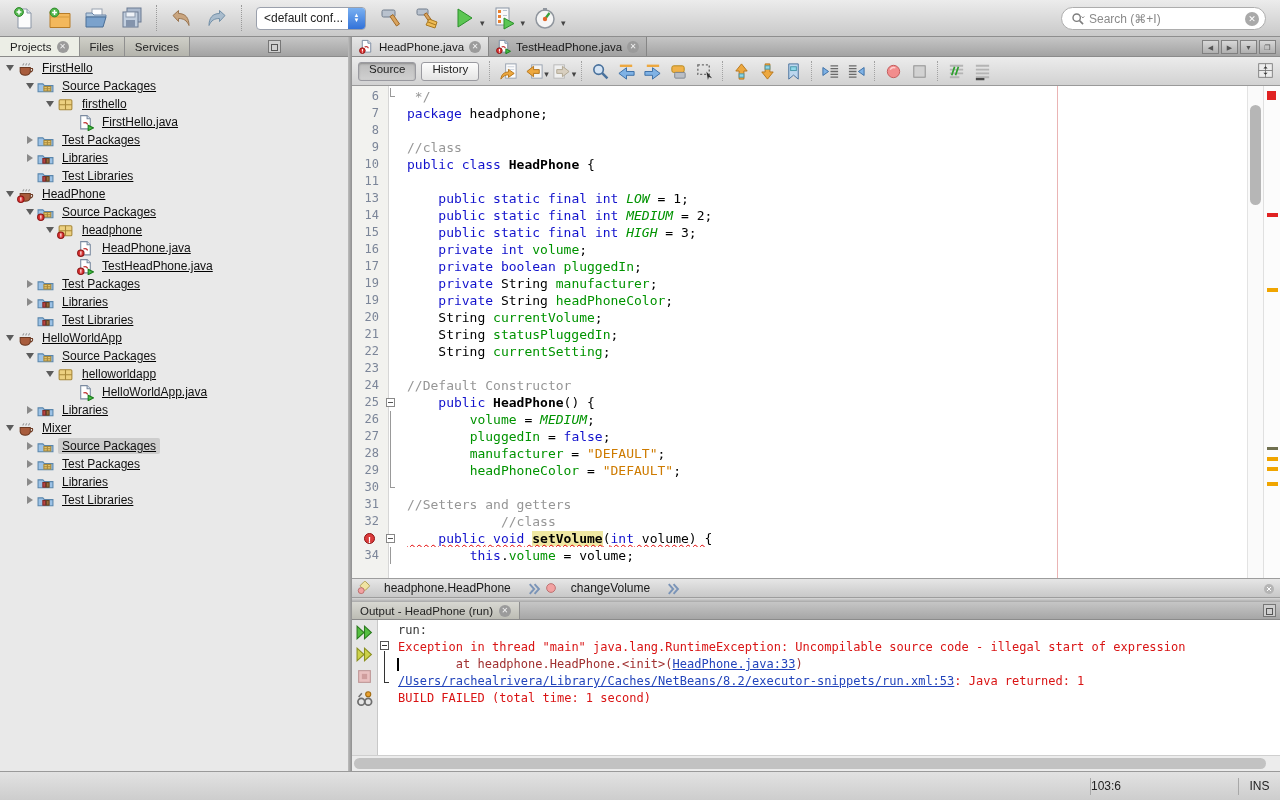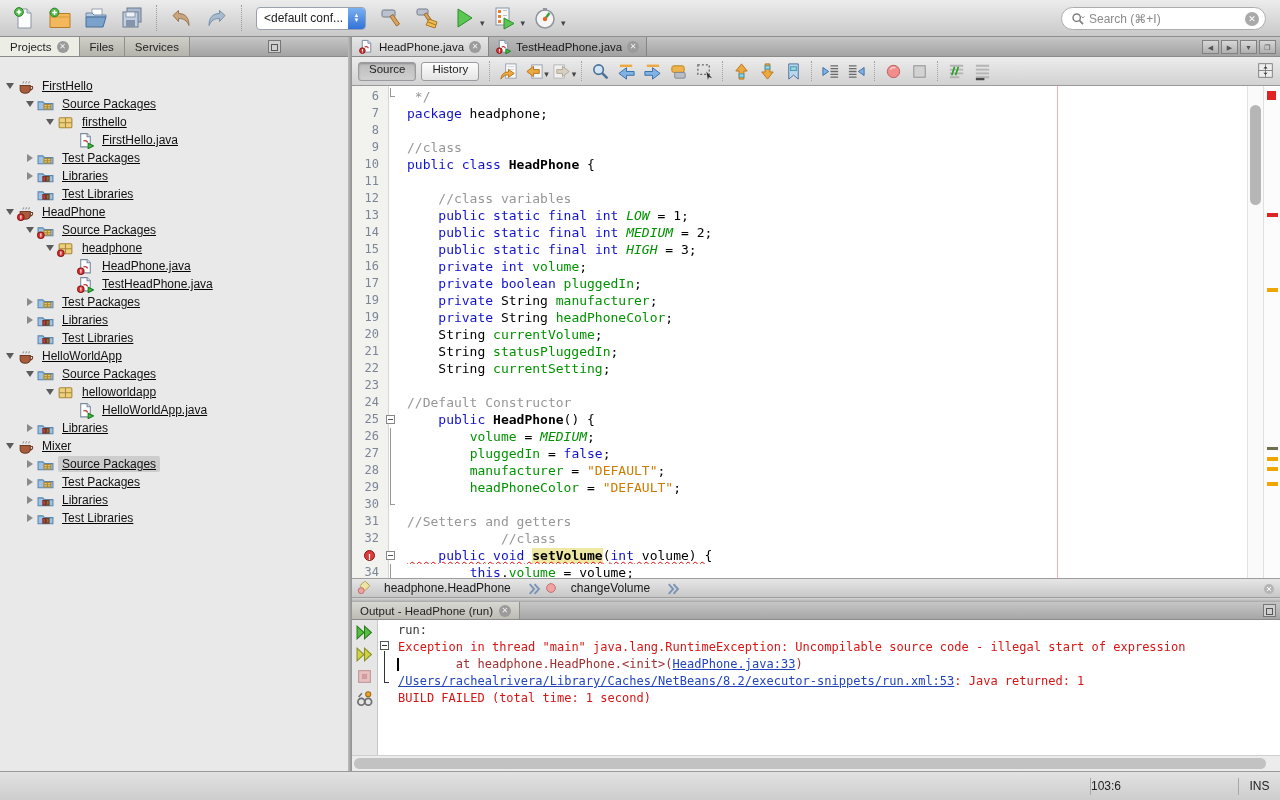--- a/index.html
+++ b/index.html
@@ -16,21 +16,21 @@
   .config-select .cfg-label { flex:1; font-size:12px; color:#222; padding-left:7px; white-space:nowrap; overflow:hidden; }
   .config-select .cfg-arrows { width:17px; height:23px; background:linear-gradient(#7db3f2,#2f6fd8); display:flex; flex-direction:column; align-items:center; justify-content:center; color:#fff; font-size:6px; line-height:5px; }
   .search-box { position:absolute; right:14px; top:7px; width:205px; height:23px; background:#fff; border:1px solid #adadad; border-radius:12px; display:flex; align-items:center; padding:0 6px 0 9px; }
   .search-box .mag { width:14px; height:14px; margin-right:4px; }
   .search-box input { border:none; outline:none; flex:1; font-size:12px; color:#333; font-family:"Liberation Sans",sans-serif; background:transparent; }
   .search-box input::placeholder { color:#8a8a8a; }
   .clear-btn { width:14px; height:14px; border-radius:50%; background:#a9a9a9; color:#fff; font-size:9px; line-height:14px; text-align:center; }
 
   
   .content { position:absolute; top:37px; left:0; right:0; bottom:29px; display:flex; }
-  .left-panel { width:348px; display:flex; flex-direction:column; background:#e9e9e9;gap:18px; }
+  .left-panel { width:348px; display:flex; flex-direction:column; background:#e9e9e9; }
   .v-splitter { width:4px; background:linear-gradient(90deg,#bdbdbd,#8f8f8f); }
   .right-pane { width:928px; display:flex; flex-direction:column; position:relative; }
 
   
   .tab-bar { height:20px; background:linear-gradient(#c6c6c6,#a3a3a3); border-bottom:1px solid #8b8b8b; display:flex; align-items:stretch; position:relative; }
   .ptab { padding:0 10px; display:flex; align-items:center; gap:5px; font-size:11.5px; color:#222; border-right:1px solid #8f8f8f; background:linear-gradient(#cfcfc8,#b4b4ac); }
   .ptab.active { background:#eceee6; border-right:1px solid #8f8f8f; }
   .close-dot { width:12px; height:12px; border-radius:50%; background:#9b9b9b; color:#f2f2f2; font-size:8px; line-height:12px; text-align:center; }
   .minimize-btn { position:absolute; left:268px; top:3px; width:13px; height:13px; border:1px solid #777; background:#cfcfcf; }
   .minimize-btn:after { content:""; display:block; width:5px; height:5px; margin:3px auto; border:1px solid #555; }
@@ -693,21 +693,20 @@
       <div class="editor">
         <div class="gutter-bg"></div>
         <div class="margin-line"></div>
         <div class="code-lines" id="code-lines">
             <div class="cl"><span class="g">6</span><span class="f"><span class="fold-end"></span></span><span class="t"><span class="tok-com"> */</span></span></div>
             <div class="cl"><span class="g">7</span><span class="f"></span><span class="t"><span class="tok-kw">package</span><span class="tok-p"> headphone;</span></span></div>
             <div class="cl"><span class="g">8</span><span class="f"></span><span class="t"></span></div>
             <div class="cl"><span class="g">9</span><span class="f"></span><span class="t"><span class="tok-com">//class</span></span></div>
             <div class="cl"><span class="g">10</span><span class="f"></span><span class="t"><span class="tok-kw">public</span><span class="tok-p"> </span><span class="tok-kw">class</span><span class="tok-p"> </span><span class="tok-cls">HeadPhone</span><span class="tok-p"> {</span></span></div>
             <div class="cl"><span class="g">11</span><span class="f"></span><span class="t"></span></div>
-            <div class="cl"><span class="g">12</span><span class="f"></span><span class="t"><span class="tok-com">    //class variables</span></span></div>
             <div class="cl"><span class="g">13</span><span class="f"></span><span class="t"><span class="tok-p">    </span><span class="tok-kw">public</span><span class="tok-p"> </span><span class="tok-kw">static</span><span class="tok-p"> </span><span class="tok-kw">final</span><span class="tok-p"> </span><span class="tok-kw">int</span><span class="tok-p"> </span><span class="tok-cst">LOW</span><span class="tok-p"> = 1;</span></span></div>
             <div class="cl"><span class="g">14</span><span class="f"></span><span class="t"><span class="tok-p">    </span><span class="tok-kw">public</span><span class="tok-p"> </span><span class="tok-kw">static</span><span class="tok-p"> </span><span class="tok-kw">final</span><span class="tok-p"> </span><span class="tok-kw">int</span><span class="tok-p"> </span><span class="tok-cst">MEDIUM</span><span class="tok-p"> = 2;</span></span></div>
             <div class="cl"><span class="g">15</span><span class="f"></span><span class="t"><span class="tok-p">    </span><span class="tok-kw">public</span><span class="tok-p"> </span><span class="tok-kw">static</span><span class="tok-p"> </span><span class="tok-kw">final</span><span class="tok-p"> </span><span class="tok-kw">int</span><span class="tok-p"> </span><span class="tok-cst">HIGH</span><span class="tok-p"> = 3;</span></span></div>
             <div class="cl"><span class="g">16</span><span class="f"></span><span class="t"><span class="tok-p">    </span><span class="tok-kw">private</span><span class="tok-p"> </span><span class="tok-kw">int</span><span class="tok-p"> </span><span class="tok-fld">volume</span><span class="tok-p">;</span></span></div>
             <div class="cl"><span class="g">17</span><span class="f"></span><span class="t"><span class="tok-p">    </span><span class="tok-kw">private</span><span class="tok-p"> </span><span class="tok-kw">boolean</span><span class="tok-p"> </span><span class="tok-fld">pluggedIn</span><span class="tok-p">;</span></span></div>
             <div class="cl"><span class="g">19</span><span class="f"></span><span class="t"><span class="tok-p">    </span><span class="tok-kw">private</span><span class="tok-p"> String </span><span class="tok-fld">manufacturer</span><span class="tok-p">;</span></span></div>
             <div class="cl"><span class="g">19</span><span class="f"></span><span class="t"><span class="tok-p">    </span><span class="tok-kw">private</span><span class="tok-p"> String </span><span class="tok-fld">headPhoneColor</span><span class="tok-p">;</span></span></div>
             <div class="cl"><span class="g">20</span><span class="f"></span><span class="t"><span class="tok-p">    String </span><span class="tok-fld">currentVolume</span><span class="tok-p">;</span></span></div>
             <div class="cl"><span class="g">21</span><span class="f"></span><span class="t"><span class="tok-p">    String </span><span class="tok-fld">statusPluggedIn</span><span class="tok-p">;</span></span></div>
             <div class="cl"><span class="g">22</span><span class="f"></span><span class="t"><span class="tok-p">    String </span><span class="tok-fld">currentSetting</span><span class="tok-p">;</span></span></div>

